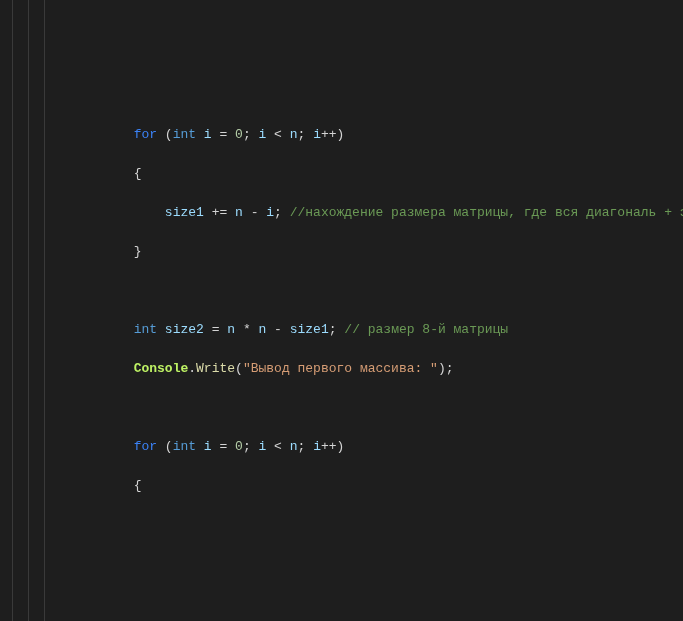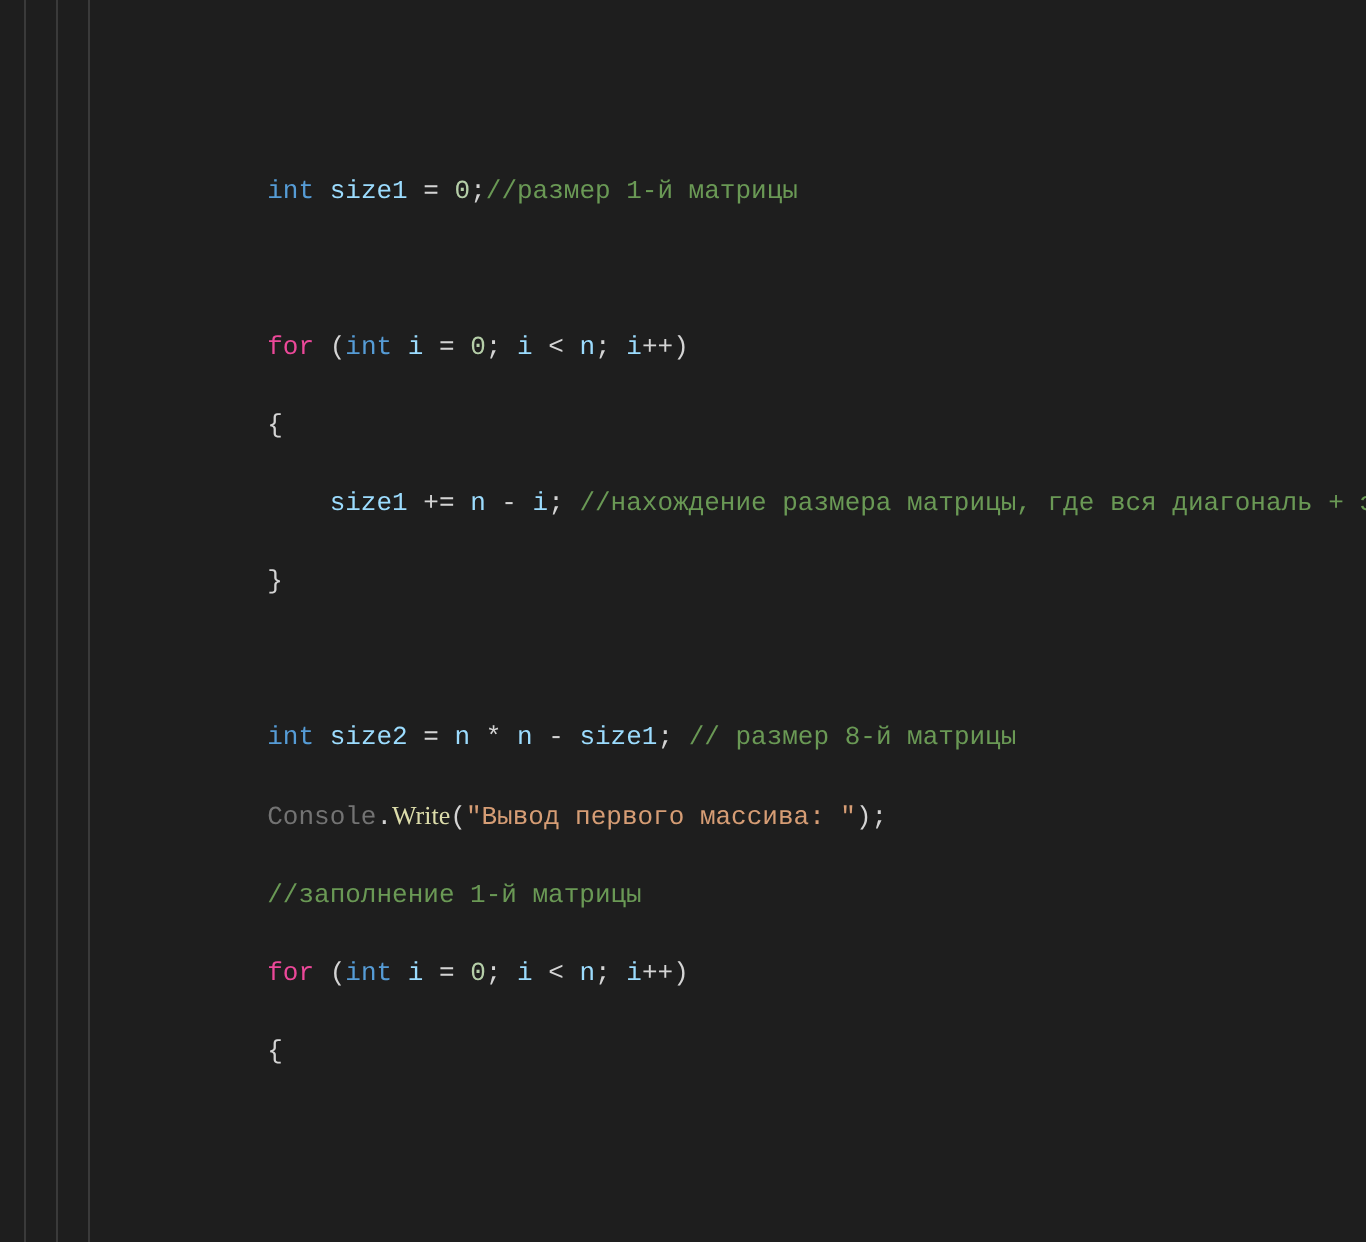--- a/index.html
+++ b/index.html
@@ -21,46 +21,45 @@
     position: absolute;
     top: 0;
     bottom: 0;
     width: 1px;
     background: #3a3a3a;
   }
   .g1 { left: 12px; }
   .g2 { left: 28px; }
   .g3 { left: 44px; }
   .line { min-height: 19.5px; }
-  .kw { color: #ec4899; }
+  .kw { color: #3b82f6; }
   .type { color: #569cd6; }
   .num { color: #b5cea8; }
   .com { color: #6a9955; }
   .str { color: #d69d75; }
-  .cls { color: #737373; }
-  .fn { color: #dcdcaa; font-family: Liberation Serif, serif; }
+  .cls { color: #bef264; font-weight: bold; }
+  .fn { color: #dcdcaa; }
   .var { color: #9cdcfe; }
 </style>
 </head>
 <body>
 
 <div class="editor">
 <div class="guide g1"></div>
 <div class="guide g2"></div>
 <div class="guide g3"></div>
-<div class="line"><span>            </span><span class="type">int</span><span> </span><span class="var">size1</span><span> = </span><span class="num">0</span><span>;</span><span class="com">//размер 1-й матрицы</span></div>
 <div class="line"></div>
 <div class="line"><span>            </span><span class="kw">for</span><span> (</span><span class="type">int</span><span> </span><span class="var">i</span><span> = </span><span class="num">0</span><span>; </span><span class="var">i</span><span> &lt; </span><span class="var">n</span><span>; </span><span class="var">i</span><span>++</span><span>)</span></div>
 <div class="line"><span>            </span><span>{</span></div>
 <div class="line"><span>                </span><span class="var">size1</span><span> += </span><span class="var">n</span><span> - </span><span class="var">i</span><span>; </span><span class="com">//нахождение размера матрицы, где вся диагональ + элементы над ней</span></div>
 <div class="line"><span>            </span><span>}</span></div>
 <div class="line"></div>
 <div class="line"><span>            </span><span class="type">int</span><span> </span><span class="var">size2</span><span> = </span><span class="var">n</span><span> * </span><span class="var">n</span><span> - </span><span class="var">size1</span><span>; </span><span class="com">// размер 8-й матрицы</span></div>
 <div class="line"><span>            </span><span class="cls">Console</span><span>.</span><span class="fn">Write</span><span>(</span><span class="str">"Вывод первого массива: "</span><span>);</span></div>
-<div class="line"><span>            </span><span class="com">//заполнение 1-й матрицы</span></div>
+<div class="line"><span>            </span></div>
 <div class="line"><span>            </span><span class="kw">for</span><span> (</span><span class="type">int</span><span> </span><span class="var">i</span><span> = </span><span class="num">0</span><span>; </span><span class="var">i</span><span> &lt; </span><span class="var">n</span><span>; </span><span class="var">i</span><span>++</span><span>)</span></div>
 <div class="line"><span>            </span><span>{</span></div>
 
 
 
 
 
 
 
 

